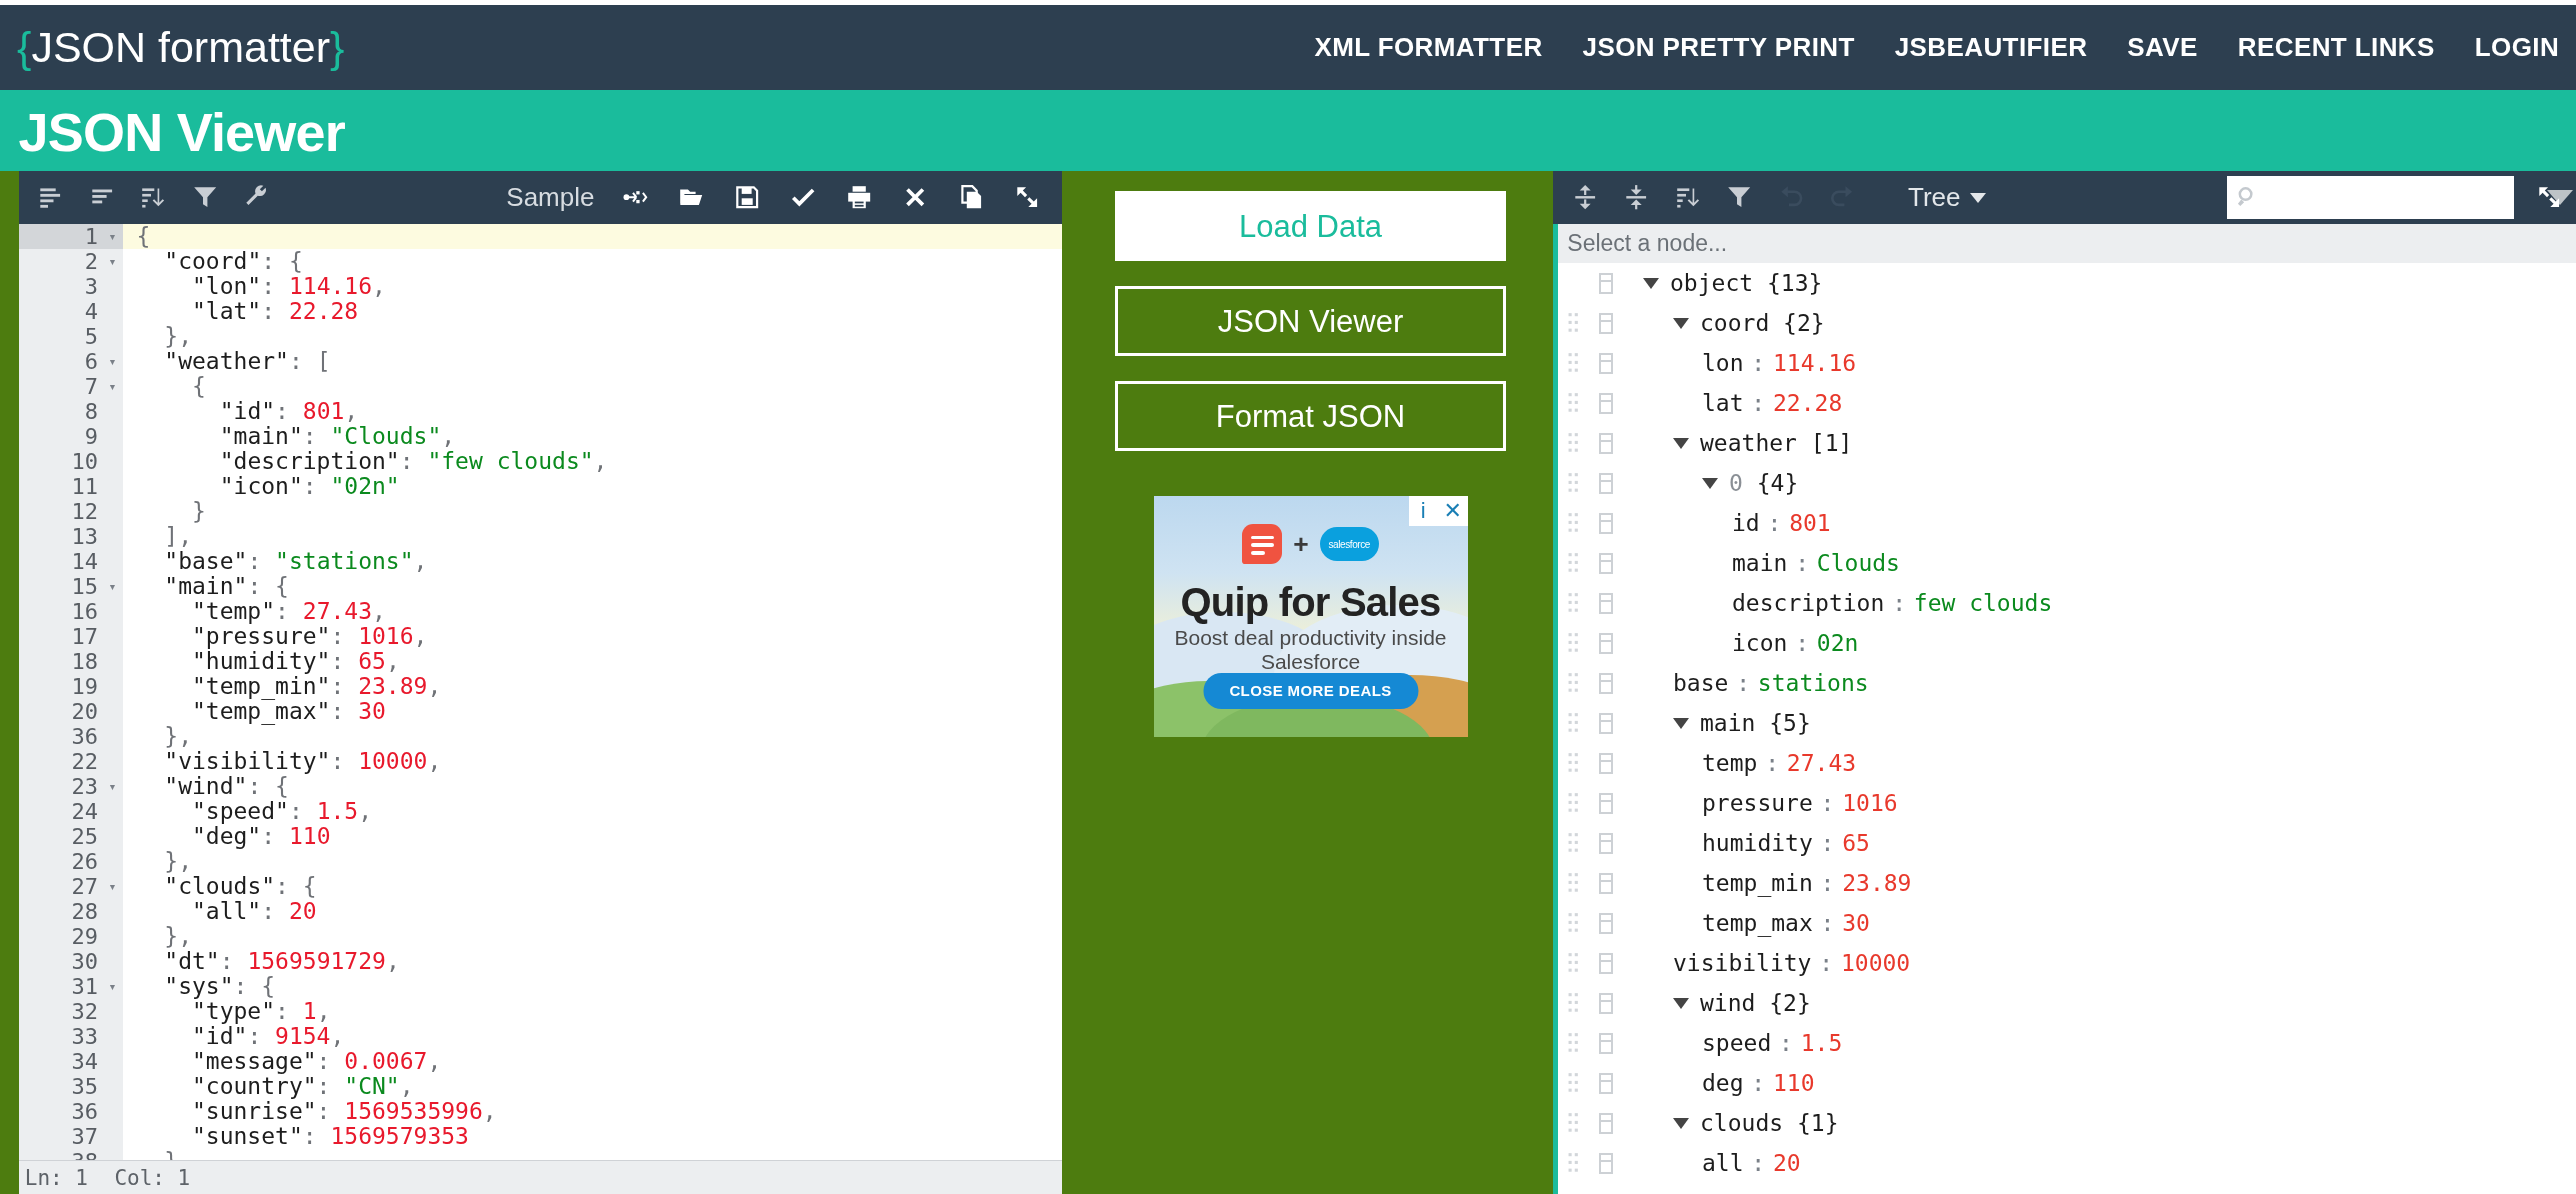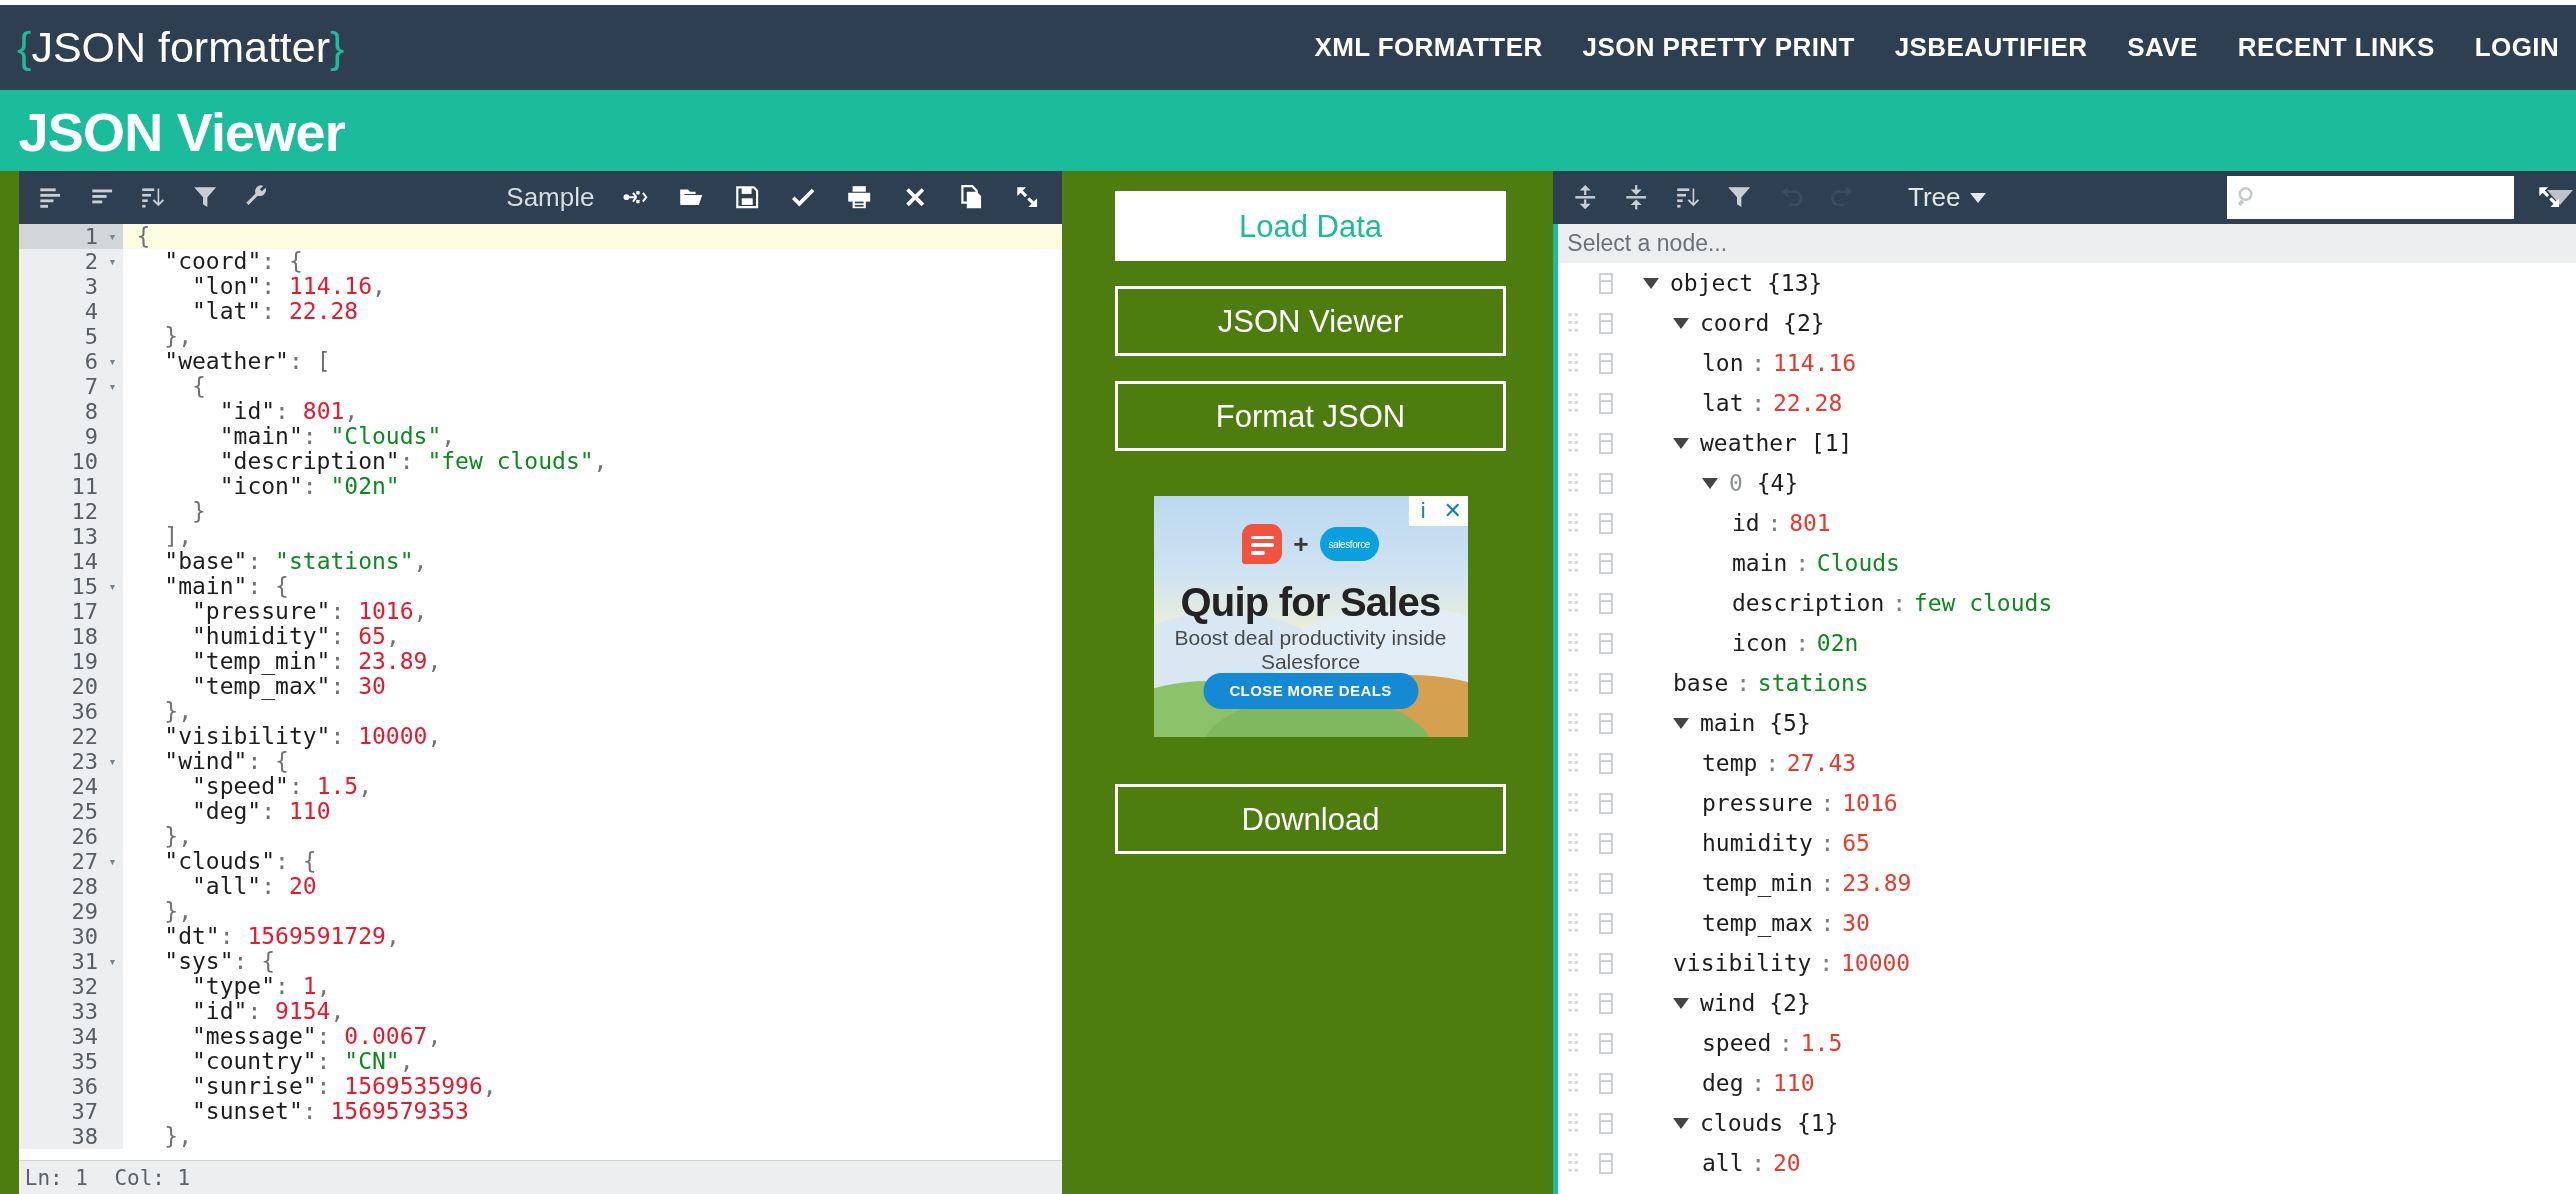--- a/index.html
+++ b/index.html
@@ -292,20 +292,21 @@
             <div class="cline"><div class="gutter">6</div><div class="fold">▾</div><div class="ctext"><span>  </span><span class="k">"weather"</span><span class="pn">: </span><span class="pn">[</span></div></div>
             <div class="cline"><div class="gutter">7</div><div class="fold">▾</div><div class="ctext"><span>    </span><span class="pn">{</span></div></div>
             <div class="cline"><div class="gutter">8</div><div class="fold"></div><div class="ctext"><span>      </span><span class="k">"id"</span><span class="pn">: </span><span class="num">801</span><span class="pn">,</span></div></div>
             <div class="cline"><div class="gutter">9</div><div class="fold"></div><div class="ctext"><span>      </span><span class="k">"main"</span><span class="pn">: </span><span class="str">"Clouds"</span><span class="pn">,</span></div></div>
             <div class="cline"><div class="gutter">10</div><div class="fold"></div><div class="ctext"><span>      </span><span class="k">"description"</span><span class="pn">: </span><span class="str">"few clouds"</span><span class="pn">,</span></div></div>
             <div class="cline"><div class="gutter">11</div><div class="fold"></div><div class="ctext"><span>      </span><span class="k">"icon"</span><span class="pn">: </span><span class="str">"02n"</span></div></div>
             <div class="cline"><div class="gutter">12</div><div class="fold"></div><div class="ctext"><span>    </span><span class="pn">}</span></div></div>
             <div class="cline"><div class="gutter">13</div><div class="fold"></div><div class="ctext"><span>  </span><span class="pn">],</span></div></div>
             <div class="cline"><div class="gutter">14</div><div class="fold"></div><div class="ctext"><span>  </span><span class="k">"base"</span><span class="pn">: </span><span class="str">"stations"</span><span class="pn">,</span></div></div>
             <div class="cline"><div class="gutter">15</div><div class="fold">▾</div><div class="ctext"><span>  </span><span class="k">"main"</span><span class="pn">: </span><span class="pn">{</span></div></div>
+            <div class="cline"><div class="gutter">16</div><div class="fold"></div><div class="ctext"><span>    </span><span class="k">"temp"</span><span class="pn">: </span><span class="num">27.43</span><span class="pn">,</span></div></div>
             <div class="cline"><div class="gutter">17</div><div class="fold"></div><div class="ctext"><span>    </span><span class="k">"pressure"</span><span class="pn">: </span><span class="num">1016</span><span class="pn">,</span></div></div>
             <div class="cline"><div class="gutter">18</div><div class="fold"></div><div class="ctext"><span>    </span><span class="k">"humidity"</span><span class="pn">: </span><span class="num">65</span><span class="pn">,</span></div></div>
             <div class="cline"><div class="gutter">19</div><div class="fold"></div><div class="ctext"><span>    </span><span class="k">"temp_min"</span><span class="pn">: </span><span class="num">23.89</span><span class="pn">,</span></div></div>
             <div class="cline"><div class="gutter">20</div><div class="fold"></div><div class="ctext"><span>    </span><span class="k">"temp_max"</span><span class="pn">: </span><span class="num">30</span></div></div>
             <div class="cline"><div class="gutter">36</div><div class="fold"></div><div class="ctext"><span>  </span><span class="pn">},</span></div></div>
             <div class="cline"><div class="gutter">22</div><div class="fold"></div><div class="ctext"><span>  </span><span class="k">"visibility"</span><span class="pn">: </span><span class="num">10000</span><span class="pn">,</span></div></div>
             <div class="cline"><div class="gutter">23</div><div class="fold">▾</div><div class="ctext"><span>  </span><span class="k">"wind"</span><span class="pn">: </span><span class="pn">{</span></div></div>
             <div class="cline"><div class="gutter">24</div><div class="fold"></div><div class="ctext"><span>    </span><span class="k">"speed"</span><span class="pn">: </span><span class="num">1.5</span><span class="pn">,</span></div></div>
             <div class="cline"><div class="gutter">25</div><div class="fold"></div><div class="ctext"><span>    </span><span class="k">"deg"</span><span class="pn">: </span><span class="num">110</span></div></div>
             <div class="cline"><div class="gutter">26</div><div class="fold"></div><div class="ctext"><span>  </span><span class="pn">},</span></div></div>
@@ -357,21 +358,20 @@
             </div>
           <div class="plus">+</div>
           <div class="sf-cloud">salesforce</div>
         </div>
         <div class="ad-title">Quip for Sales</div>
         <div class="ad-sub">Boost deal productivity inside Salesforce</div>
         <div class="ad-cta">CLOSE MORE DEALS</div>
       </div>
 
       <div class="gap-e"></div>
-      <button class="cbtn">Download</button>
     </div>
 
     <div class="tree">
       <div class="tr-toolbar">
         <div class="tr-left">
           <span class="tbicon">
               <svg width="26.4" height="26.4" viewBox="0 0 24 24">
                 <path d="M12 1l5 5h-10z" fill="#c9ced4"></path>
                 <path d="M12 23l5-5h-10z" fill="#c9ced4"></path>
                 <rect x="11" y="5" width="2" height="5" fill="#c9ced4"></rect>

